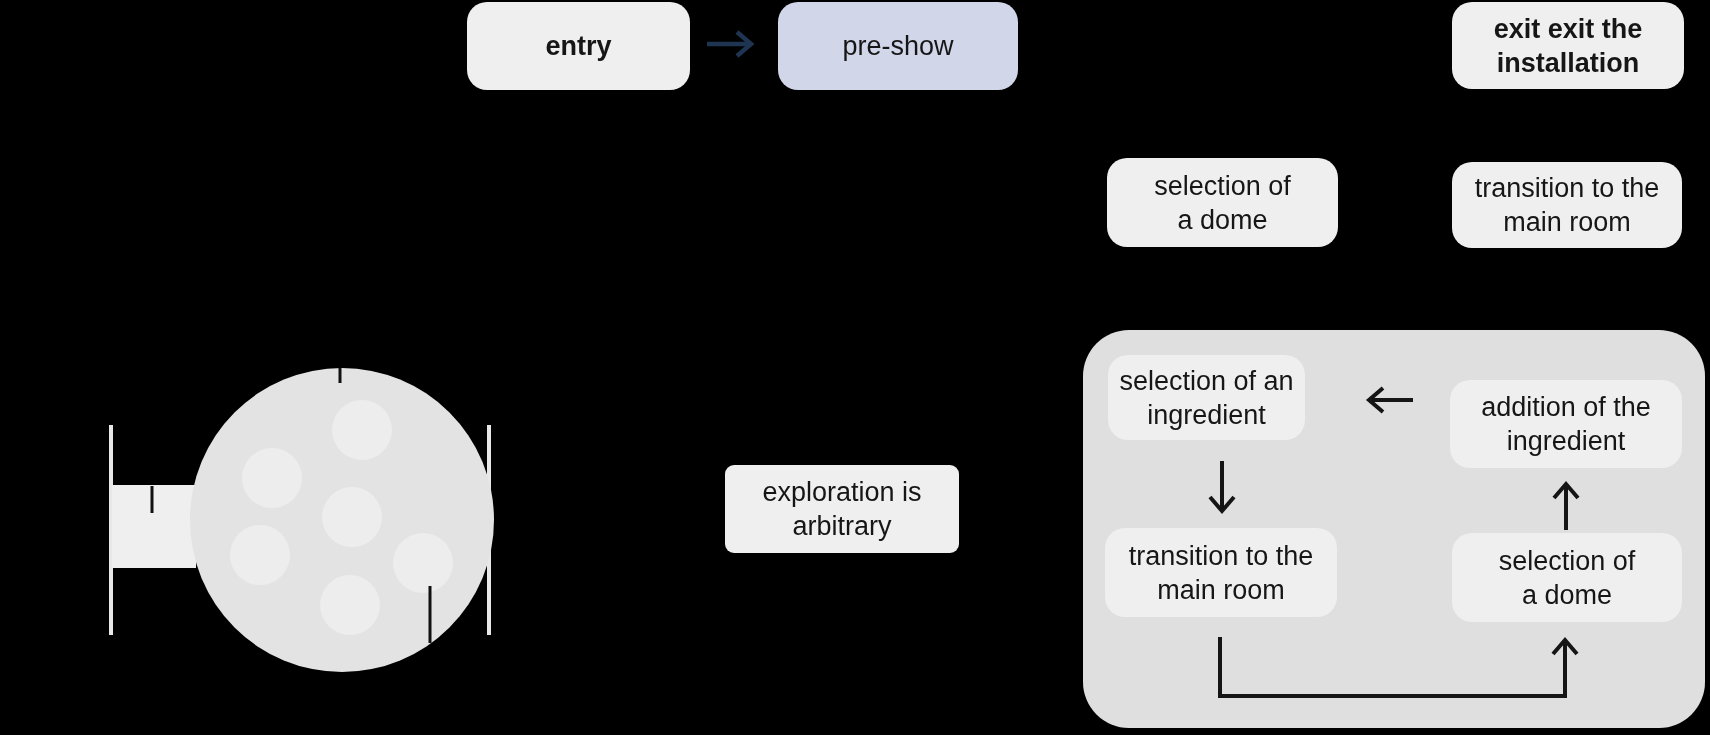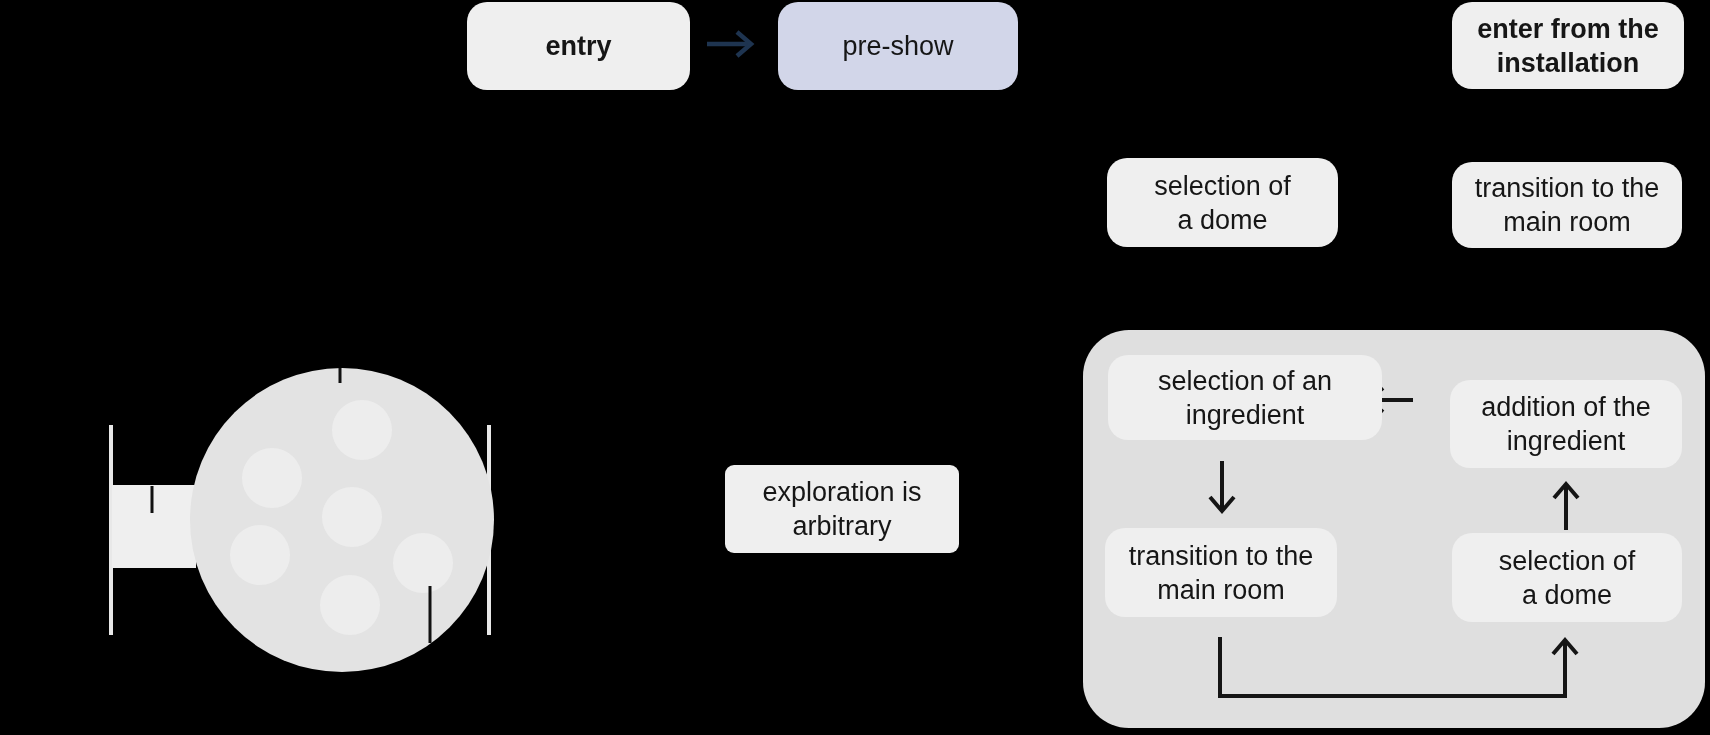--- a/index.html
+++ b/index.html
@@ -91,33 +91,33 @@
       <path d="M1220 637 V696 H1565 V642"></path>
       <path d="M1553 654 L1565 640 L1577 654"></path>
     </g>
   </svg>
 
   <div class="box bold" style="left:467px;top:2px;width:223px;height:88px;">entry</div>
 
   <div class="box lavender" style="left:778px;top:2px;width:240px;height:88px;">pre-show</div>
 
 
-  <div class="box bold" style="left:1452px;top:2px;width:232px;height:87px;">enter from the
+  <div class="box bold" style="left:1452px;top:2px;width:232px;height:87px;">exit exit the
 installation</div>
 
   <div class="box" style="left:1107px;top:158px;width:231px;height:89px;">selection of
 a dome</div>
 
   <div class="box" style="left:1452px;top:162px;width:230px;height:86px;">transition to the
 main room</div>
 
   <div class="box" style="left:725px;top:465px;width:234px;height:88px;border-radius:9px;">exploration is
 arbitrary</div>
 
-  <div class="box" style="left:1108px;top:355px;width:274px;height:85px;">selection of an
+  <div class="box" style="left:1108px;top:355px;width:197px;height:85px;">selection of an
 ingredient</div>
 
   <div class="box" style="left:1450px;top:380px;width:232px;height:88px;">addition of the
 ingredient</div>
 
   <div class="box" style="left:1105px;top:528px;width:232px;height:89px;">transition to the
 main room</div>
 
   <div class="box" style="left:1452px;top:533px;width:230px;height:89px;">selection of
 a dome</div>

